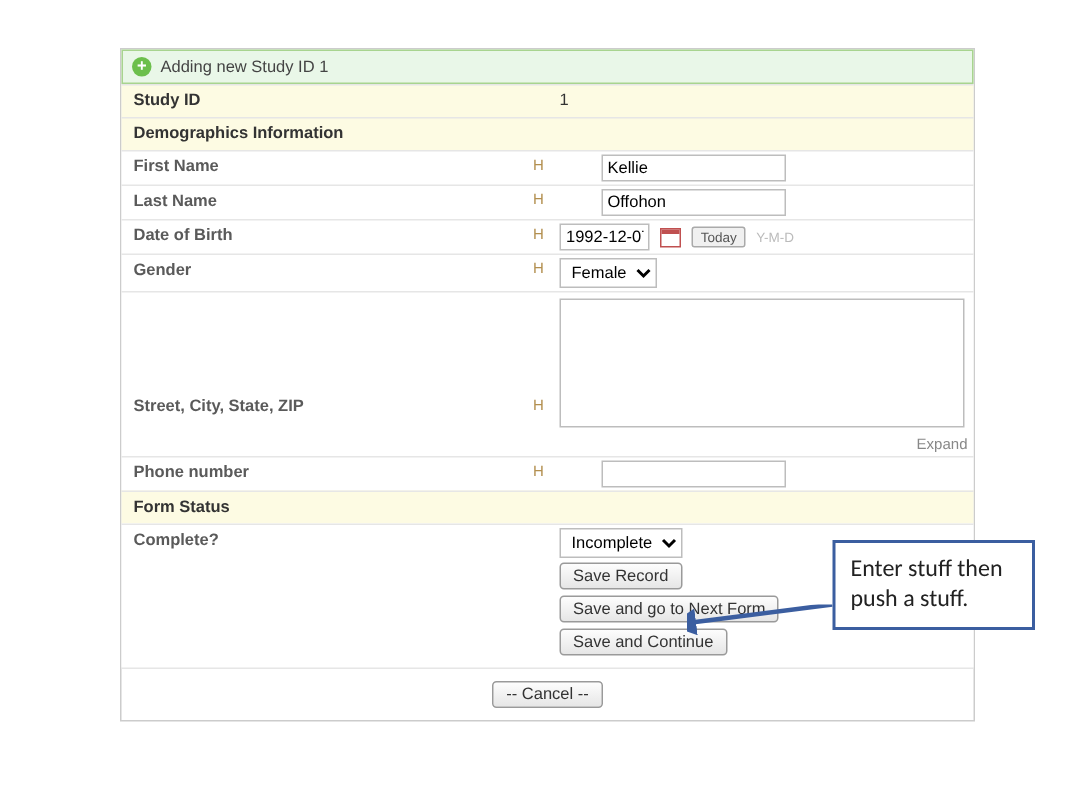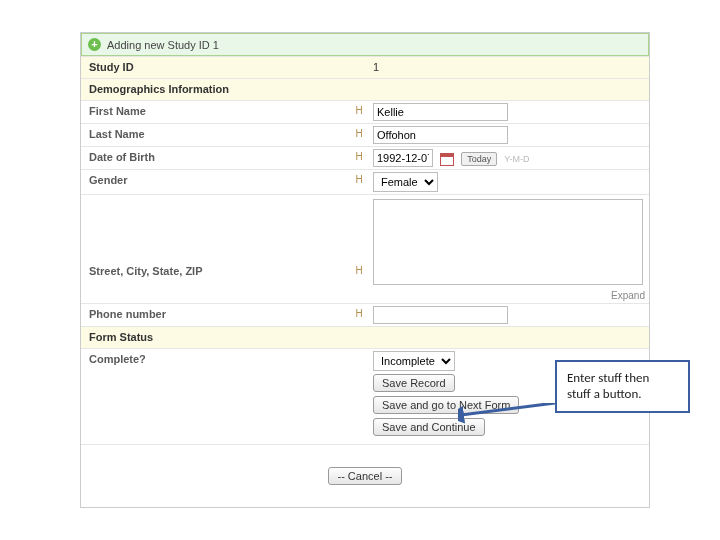--- a/index.html
+++ b/index.html
@@ -65,21 +65,21 @@
     padding: 2px 6px;
   }
   .row .val .static { padding-top: 2px; display: inline-block; }
   input[type=text], select, textarea {
     font-family: inherit;
     font-size: 11px;
     border: 1px solid #bdbdbd;
     background: #fff;
     padding: 2px 3px;
   }
-  .txt { width: 135px; }
+  .txt { width: 123px; margin-left: 28px; }
   .txt-date { width: 60px; text-align: center; }
   select { height: 20px; }
   .address-row .val { position: relative; }
   textarea.addr {
     width: 270px;
     height: 86px;
     resize: none;
   }
   .expand-lnk {
     position: absolute;
@@ -138,34 +138,34 @@
     border-radius: 3px;
     padding: 2px 8px;
     font-size: 11px;
     color: #333;
     cursor: pointer;
     font-family: inherit;
   }
   .cancel-row {
     display: flex;
     justify-content: center;
-    padding: 22px 0;
+    padding: 8px 0;
     border-top: 1px solid #e6e6e6;
   }
   
   .callout {
     position: absolute;
     right: 30px;
     top: 360px;
     width: 135px;
     border: 2px solid #3b5ea0;
     background: #fff;
     padding: 8px 10px;
     font-family: Calibri, Arial, sans-serif;
-    font-size: 13px;
+    font-size: 16px;
     color: #222;
     line-height: 1.25;
   }
   .arrow {
     position: absolute;
     top: 403px;
     left: 458px;
     pointer-events: none;
   }
 </style>
@@ -274,14 +274,14 @@
   <defs>
     <marker id="ah" markerWidth="8" markerHeight="8" refX="1" refY="3" orient="auto">
       <polygon points="0,0 6,3 0,6" fill="#3b5ea0"></polygon>
     </marker>
   </defs>
   <line x1="97" y1="0" x2="3" y2="12" stroke="#3b5ea0" stroke-width="3" marker-end="url(#ah)"></line>
 </svg>
 
 <div class="callout">
   <div>Enter stuff then</div>
-  <div>stuff a button.</div>
+  <div>push a stuff.</div>
 </div>
 
 </body></html>

